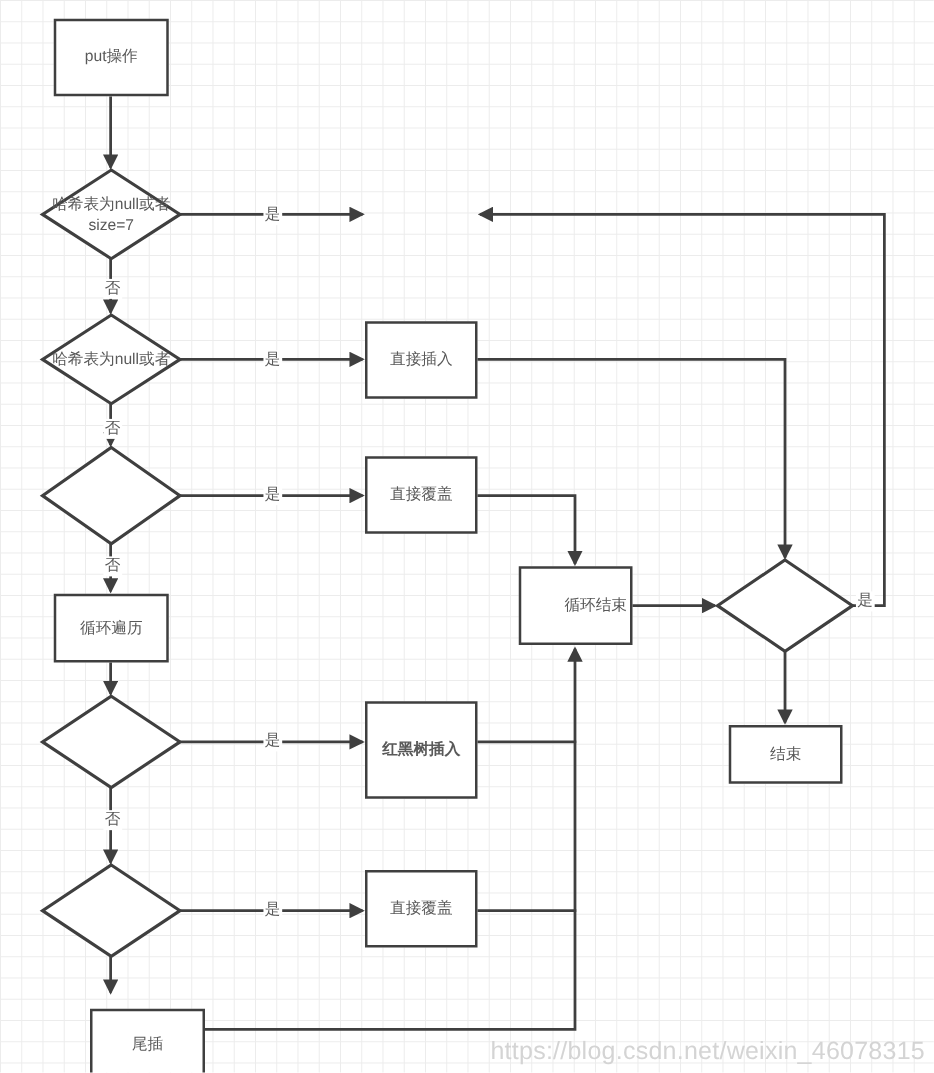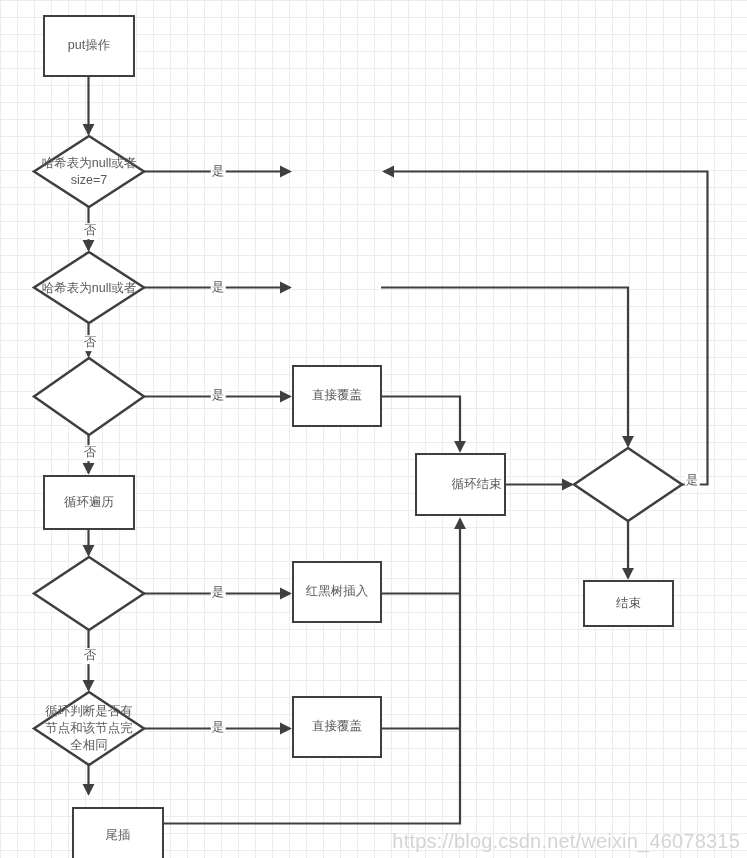--- a/index.html
+++ b/index.html
@@ -96,34 +96,32 @@
 
     <polygon class="diamond" points="89,136 144,171.5 89,207 34,171.5"></polygon>
     <polygon class="diamond" points="89,252 144,287.5 89,323 34,287.5"></polygon>
     <polygon class="diamond" points="89,358 144,396.5 89,435 34,396.5"></polygon>
     <polygon class="diamond" points="89,557 144,593.5 89,630 34,593.5"></polygon>
     <polygon class="diamond" points="89,692 144,728.5 89,765 34,728.5"></polygon>
     <polygon class="diamond" points="628,448 682,484.5 628,521 574,484.5"></polygon>
   </svg>
 
   <div class="rect" style="left:43px; top:15px; width:92px; height:62px;">put操作</div>
+  <div class="rect" style="left:292px; top:257px; width:90px; height:62px;">直接插入</div>
   <div class="rect" style="left:292px; top:365px; width:90px; height:62px;">直接覆盖</div>
   <div class="rect" style="left:43px; top:475px; width:92px; height:55px;">循环遍历</div>
-  <div class="rect" style="left:292px; top:561px; width:90px; height:62px;">红黑树插入</div>
+  <div class="rect" style="left:292px; top:561px; width:90px; height:78px;font-weight:bold;">红黑树插入</div>
   <div class="rect" style="left:415px; top:453px; width:91px; height:63px;padding-left:32px;">循环结束</div>
   <div class="rect" style="left:583px; top:580px; width:91px; height:47px;">结束</div>
   <div class="rect" style="left:292px; top:696px; width:90px; height:62px;">直接覆盖</div>
   <div class="rect" style="left:43px; top:807px; width:92px; height:57px;margin-left:29px;">尾插</div>
 
   <div class="dtext" style="left:89px; top:172px;">哈希表为null或者
 size=7</div>
   <div class="dtext" style="left:89px; top:288px;">哈希表为null或者</div>
-  <div class="dtext" style="left:89px; top:728px;">循环判断是否有
-节点和该节点完
-全相同</div>
 
   <div class="elabel" style="left:218px; top:172px;">是</div>
   <div class="elabel" style="left:218px; top:288px;">是</div>
   <div class="elabel" style="left:218px; top:396px;">是</div>
   <div class="elabel" style="left:218px; top:593px;">是</div>
   <div class="elabel" style="left:218px; top:728px;">是</div>
   <div class="elabel" style="left:692px; top:481px;">是</div>
 
   <div class="elabel" style="left:90px; top:231px;">否</div>
   <div class="elabel" style="left:90px; top:343px;">否</div>

